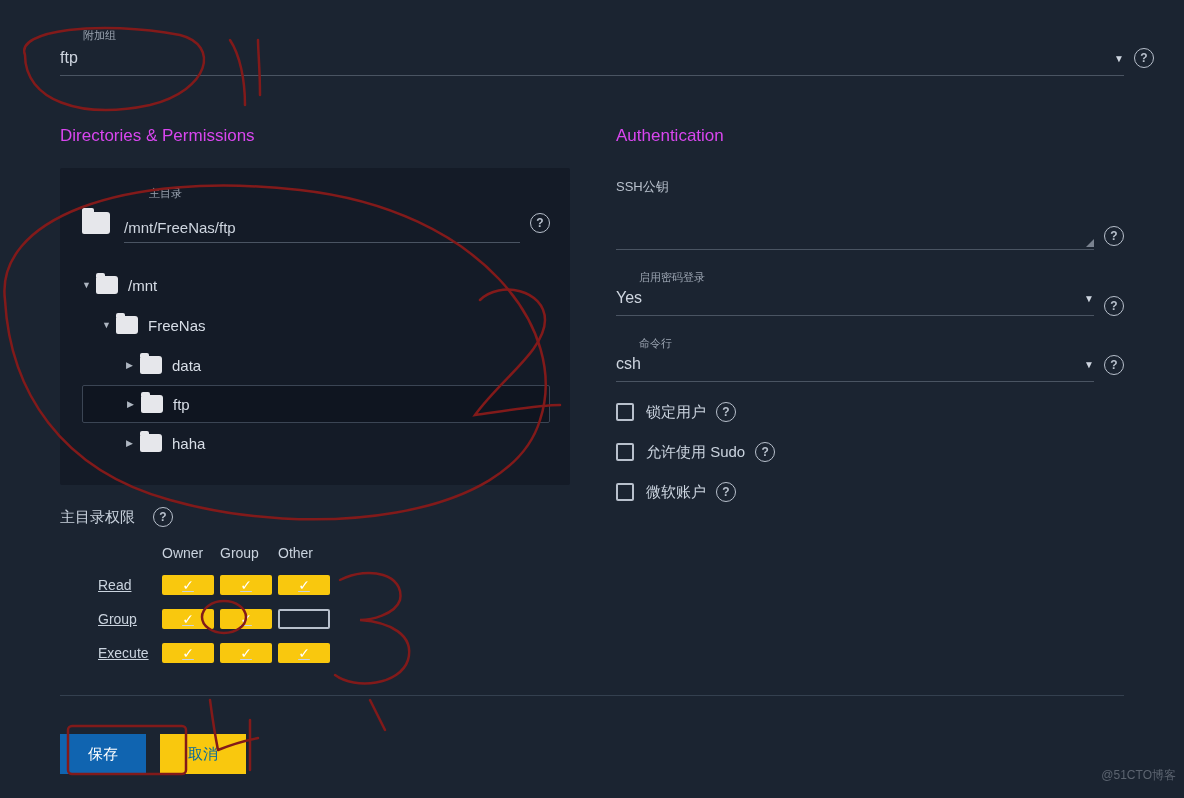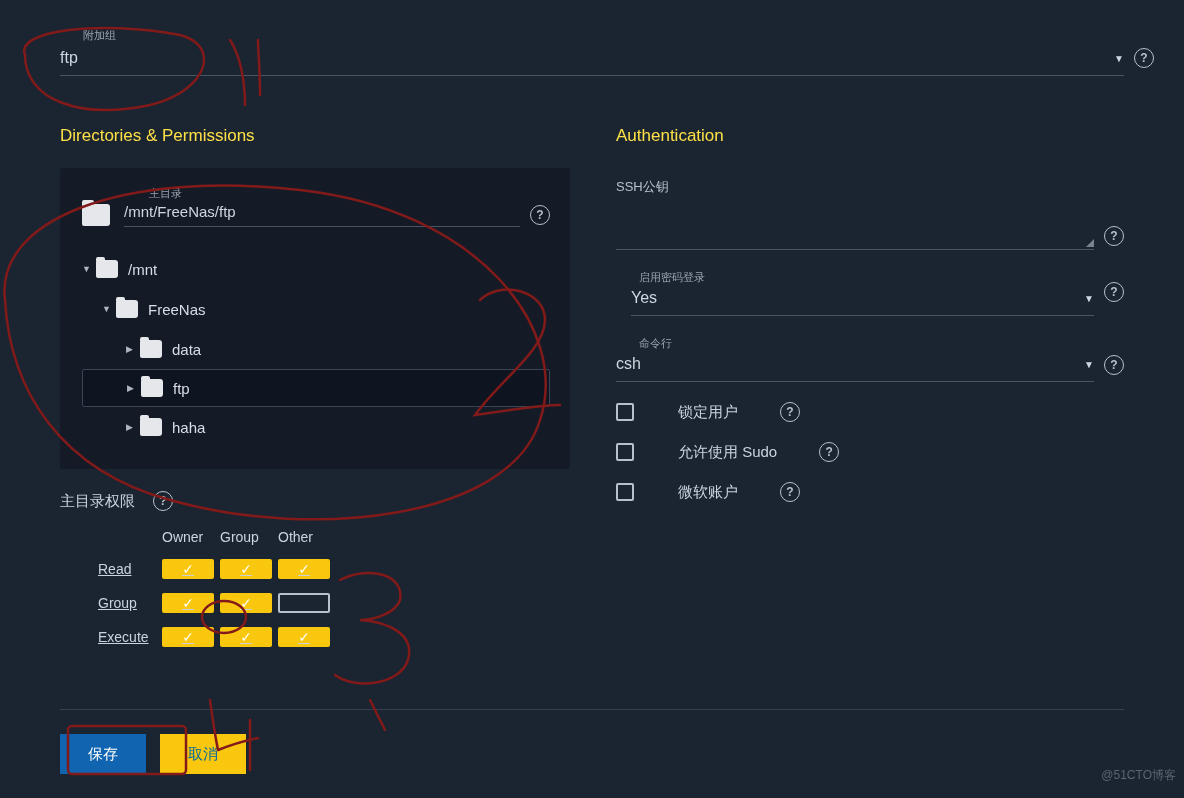--- a/index.html
+++ b/index.html
@@ -69,21 +69,21 @@
   .two-col {
     display: flex;
     margin-top: 50px;
     gap: 46px;
   }
   .col-left { flex: 0 0 510px; }
   .col-right { flex: 1; }
   .section-title {
     font-size: 17px;
     font-weight: 400;
-    color: #fde047;
+    color: #d946ef;
     margin-bottom: 22px;
   }
   .dir-box {
     background: #141b27;
     padding: 18px 20px 22px 22px;
     border-radius: 2px;
   }
   .dir-box .float-label {
     position: static;
     margin-left: 44px;
@@ -131,20 +131,21 @@
     height: 4px;
     background: #e6e7eb;
     border-radius: 2px 2px 0 0;
   }
   .dir-path-input {
     flex: 1;
     border-bottom: 1px solid #4a5462;
     padding-bottom: 6px;
     font-size: 15px;
     color: #cfd6e0;
+    margin-top: 16px;
   }
   .tree {
     margin-top: 22px;
   }
   .tree-row {
     display: flex;
     align-items: center;
     height: 40px;
     font-size: 15px;
     color: #d8dee7;
@@ -251,29 +252,28 @@
     width: 0;
     height: 0;
     border-left: 8px solid transparent;
     border-bottom: 8px solid #7a828f;
   }
   .check-row {
     display: flex;
     align-items: center;
     margin-top: 20px;
     font-size: 15px;
-    gap: 32px;
   }
   .footer-bar {
     position: absolute;
     left: 60px;
     right: 60px;
     bottom: 24px;
     border-top: 1px solid #34404f;
-    padding-top: 24px;
+    padding-top: 38px;
     display: flex;
     gap: 14px;
   }
   .btn {
     height: 40px;
     padding: 0 28px;
     font-size: 15px;
     border: none;
     cursor: pointer;
     display: inline-flex;
@@ -423,21 +423,21 @@
           <div style="display:flex;align-items:flex-end;">
             <div class="textarea-line" style="flex:1;">
               <span class="resize-handle"></span>
             </div>
             <span class="help-icon" style="margin-bottom:4px;">?</span>
           </div>
         </div>
 
         <div class="auth-field">
           <span class="float-label">启用密码登录</span>
-          <div style="display:flex;align-items:flex-start;margin-left:15px;">
+          <div style="display:flex;align-items:flex-end;">
             <div class="field-line" style="flex:1;">
               <span class="field-value">Yes</span>
               <span class="dropdown-icon">▼</span>
             </div>
             <span class="help-icon">?</span>
           </div>
         </div>
 
         <div class="auth-field">
           <span class="float-label">命令行</span>

